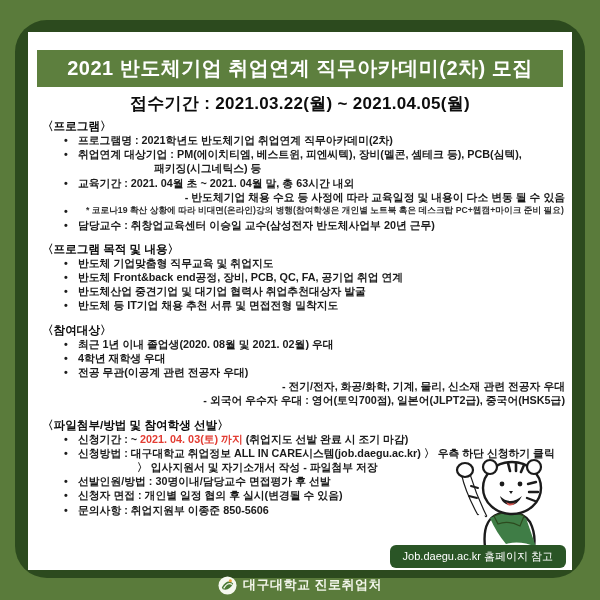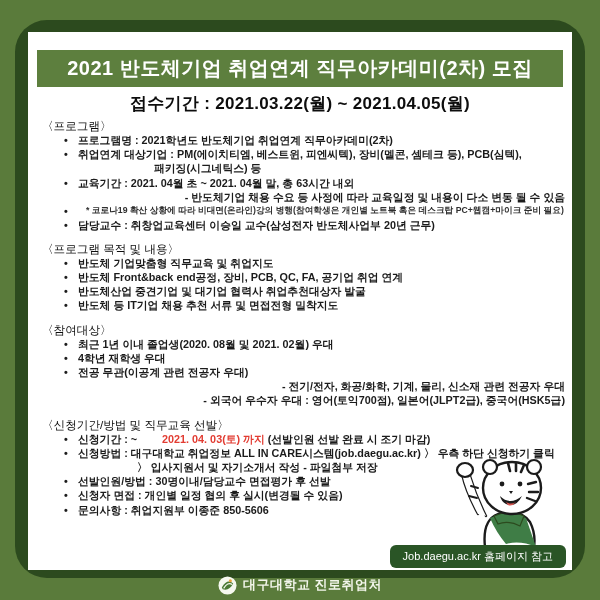--- a/index.html
+++ b/index.html
@@ -43,30 +43,30 @@
     text-align:center;color:#0d0d0d;font-size:17px;font-weight:800;
     letter-spacing:0.3px;
   }
   .content{
     position:absolute;left:14px;top:86px;width:523px;
     color:var(--text-black);
     font-size:10.8px;font-weight:600;
   }
   .section + .section{margin-top:9px;}
   .heading{
-    font-weight:400;font-size:11.6px;color:#0d0d0d;line-height:15px;
+    font-weight:700;font-size:11.6px;color:#0d0d0d;line-height:15px;
   }
   .line{position:relative;line-height:14.2px;white-space:nowrap;}
   .line.bullet{padding-left:36px;}
   .line.bullet .marker{position:absolute;left:22px;top:0;}
   .line.sub{padding-left:42px;text-align:right;}
   .line.note{padding-left:44px;font-size:8.7px;color:#2e2e2e;line-height:13.5px;}
   .line.cont-deep{padding-left:112px;}
   .line.cont-mid{padding-left:95px;}
-  .red{color:var(--highlight-red);margin-left:22px;}
+  .red{color:var(--highlight-red);}
   .badge{
     position:absolute;right:6px;bottom:2px;z-index:5;
     background:var(--badge-green);color:#ffffff;
     border-radius:6px;padding:4px 13px;
     font-size:11px;font-weight:400;white-space:nowrap;
   }
   .mascot{
     position:absolute;right:12px;bottom:18px;z-index:4;
     width:120px;height:100px;
   }
@@ -111,22 +111,22 @@
         </div>
         <div class="section">
           <div class="heading">〈참여대상〉</div>
           <div class="line bullet"><span class="marker">•</span><span>최근 1년 이내 졸업생(2020. 08월 및 2021. 02월) 우대</span></div>
           <div class="line bullet"><span class="marker">•</span><span>4학년 재학생 우대</span></div>
           <div class="line bullet"><span class="marker">•</span><span>전공 무관(이공계 관련 전공자 우대)</span></div>
           <div class="line sub"><span>- 전기/전자, 화공/화학, 기계, 물리, 신소재 관련 전공자 우대</span></div>
           <div class="line sub"><span>- 외국어 우수자 우대 : 영어(토익700점), 일본어(JLPT2급), 중국어(HSK5급)</span></div>
         </div>
         <div class="section">
-          <div class="heading">〈신청기간/방법 및 직무교육 선발〉</div>
-          <div class="line bullet"><span class="marker">•</span><span>신청기간 : ~ </span><span class="red">2021. 04. 03(토) 까지</span><span> (선발인원 선발 완료 시 조기 마감)</span></div>
+          <div class="heading">〈파일첨부/방법 및 참여학생 선발〉</div>
+          <div class="line bullet"><span class="marker">•</span><span>신청기간 : ~ </span><span class="red">2021. 04. 03(토) 까지</span><span> (취업지도 선발 완료 시 조기 마감)</span></div>
           <div class="line bullet"><span class="marker">•</span><span>신청방법 : 대구대학교 취업정보 ALL IN CARE시스템(job.daegu.ac.kr) 〉 우측 하단 신청하기 클릭</span></div>
           <div class="line cont-mid"><span>〉 입사지원서 및 자기소개서 작성 - 파일첨부 저장</span></div>
           <div class="line bullet"><span class="marker">•</span><span>선발인원/방법 : 30명이내/담당교수 면접평가 후 선발</span></div>
           <div class="line bullet"><span class="marker">•</span><span>신청자 면접 : 개인별 일정 협의 후 실시(변경될 수 있음)</span></div>
           <div class="line bullet"><span class="marker">•</span><span>문의사항 : 취업지원부 이종준 850-5606</span></div>
         </div>
       </div>
 
     <svg class="mascot" viewBox="0 0 120 100" xmlns="http://www.w3.org/2000/svg">
 

